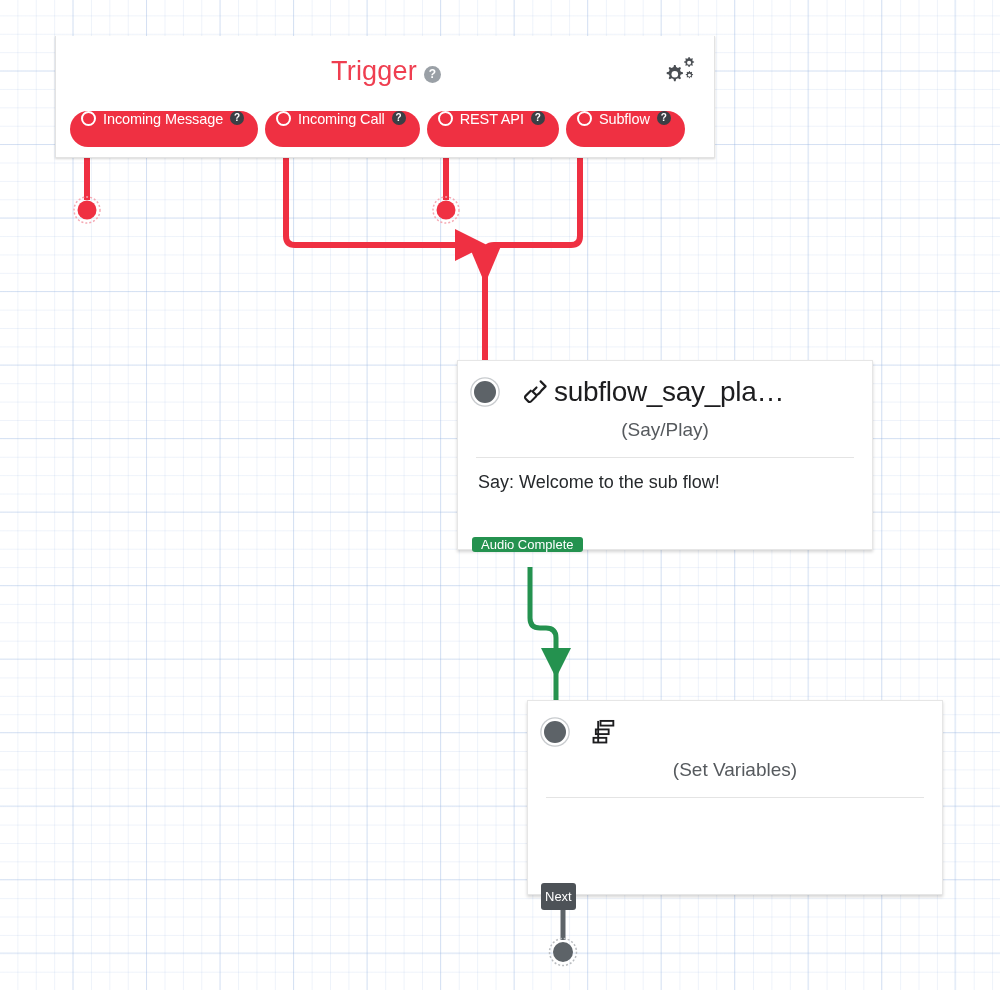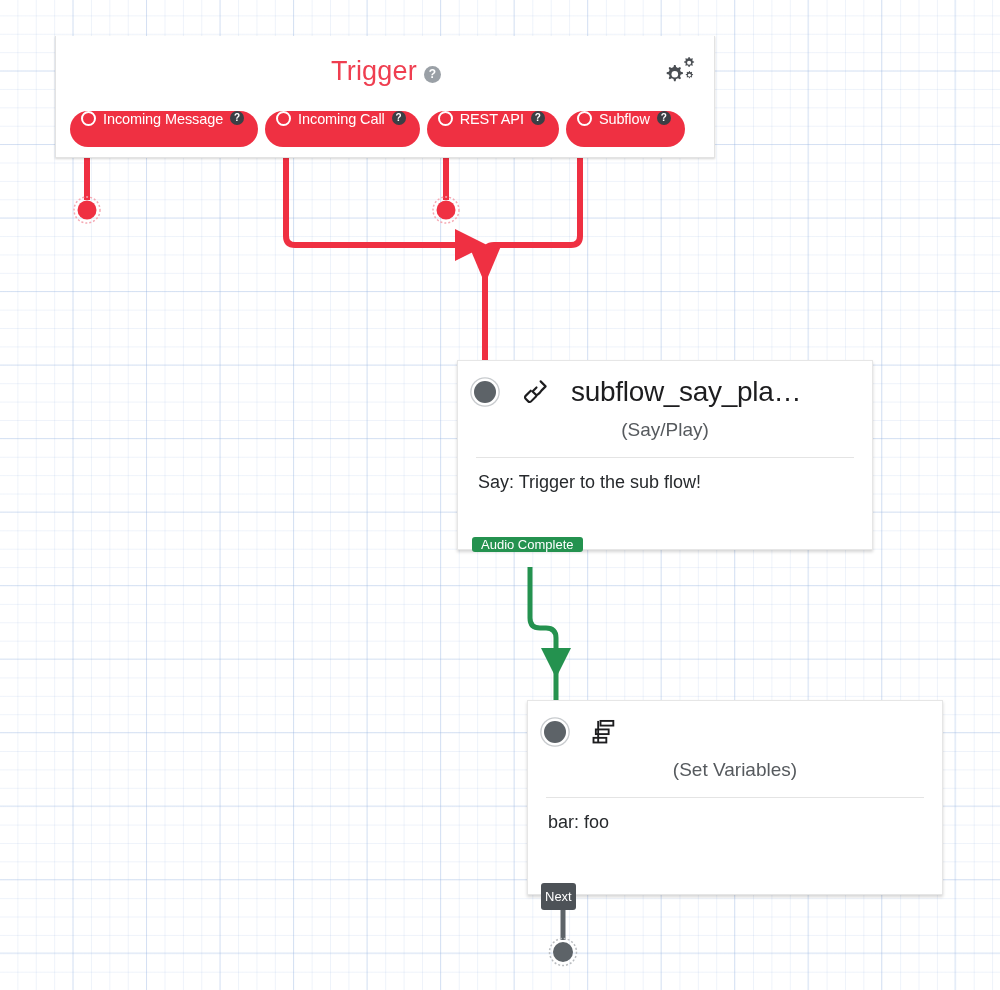--- a/index.html
+++ b/index.html
@@ -150,21 +150,21 @@
     transform: translateY(-50%);
     width: 22px; height: 22px;
     border-radius: 50%;
     background: #5d6368;
     box-shadow: 0 0 0 2.5px #ffffff, 0 0 0 3.8px #c8cbce;
     cursor: pointer;
   }
   .node-title-wrap {
     display: flex;
     align-items: center;
-    gap: 21px;
+    gap: 4px;
     margin-left: 62px;
   }
   .node-type-icon { flex: 0 0 auto; }
   .node-title {
     font-size: 28px;
     font-weight: 400;
     color: #1d1d1f;
     letter-spacing: -.3px;
     white-space: nowrap;
   }
@@ -303,37 +303,36 @@
         <svg class="node-type-icon" width="30" height="30" viewBox="0 0 24 24" fill="none" stroke="#1d1d1f" stroke-width="1.7" stroke-linecap="round" stroke-linejoin="round">
           <path d="M16.5 3.5 l4 4 -3.2 3.2 a12 12 0 0 1 -4 4 L10 11.6 13.2 8.4
                    M8.6 11 l-4.1 4.1 a1.6 1.6 0 0 0 0 2.3 l2.1 2.1 a1.6 1.6 0 0 0 2.3 0
                    l4.1 -4.1"></path>
         </svg>
         <span class="node-title">subflow_say_pla…</span>
       </div>
     </div>
     <div class="node-subtitle">(Say/Play)</div>
     <div class="node-divider"></div>
-    <div class="node-body">Say: Trigger to the sub flow!</div>
+    <div class="node-body">Say: Welcome to the sub flow!</div>
   </div>
 
   <div id="label-audio-complete" class="edge-label">Audio Complete</div>
 
   <div id="node-setvars" class="node-card">
     <div class="node-header">
       <span class="node-handle"></span>
       <div class="node-title-wrap">
         <svg class="node-type-icon" width="28" height="28" viewBox="0 0 24 24" fill="none" stroke="#1d1d1f" stroke-width="1.6">
           <rect x="9" y="2.5" width="11" height="4"></rect>
           <rect x="5" y="9.8" width="11" height="4"></rect>
           <rect x="3" y="17" width="11" height="4"></rect>
           <path d="M7 2.5 L7 21" stroke-width="1.6"></path>
         </svg>
       </div>
     </div>
     <div class="node-subtitle">(Set Variables)</div>
     <div class="node-divider"></div>
-    <div class="node-body">bar: foo</div>
   </div>
 
   <div id="label-next" class="edge-label">Next</div>
 
 </div>
 
 </body></html>

